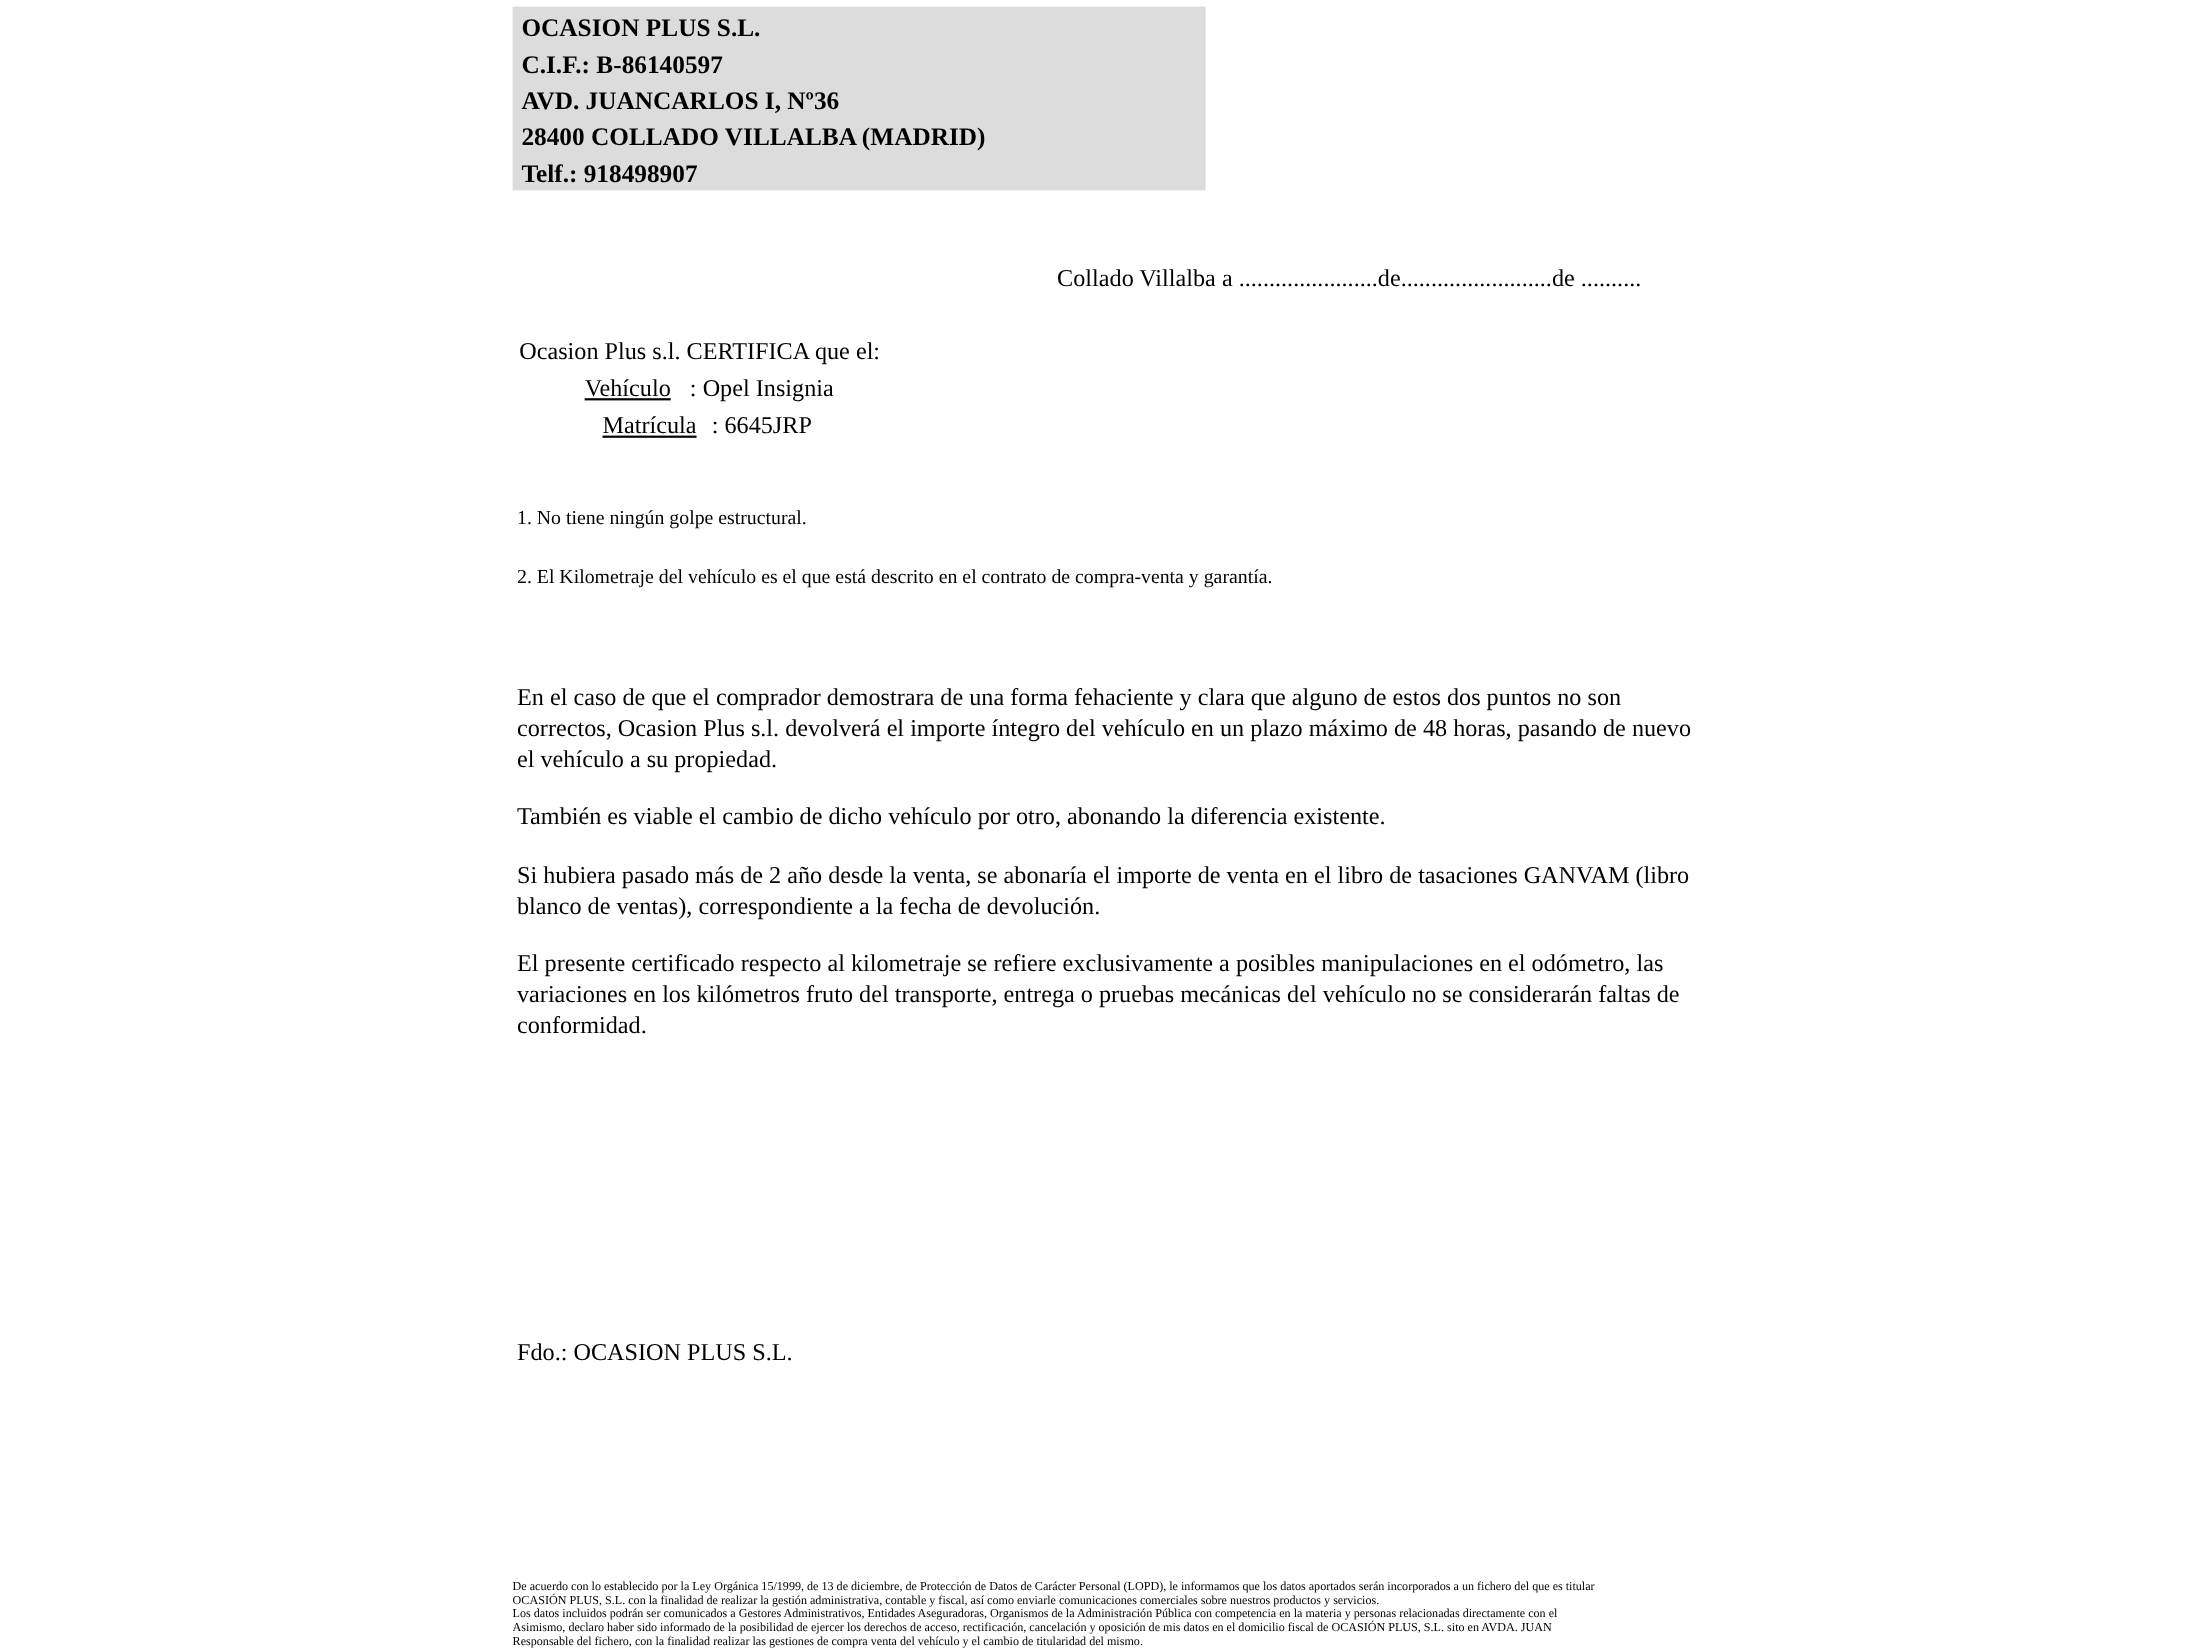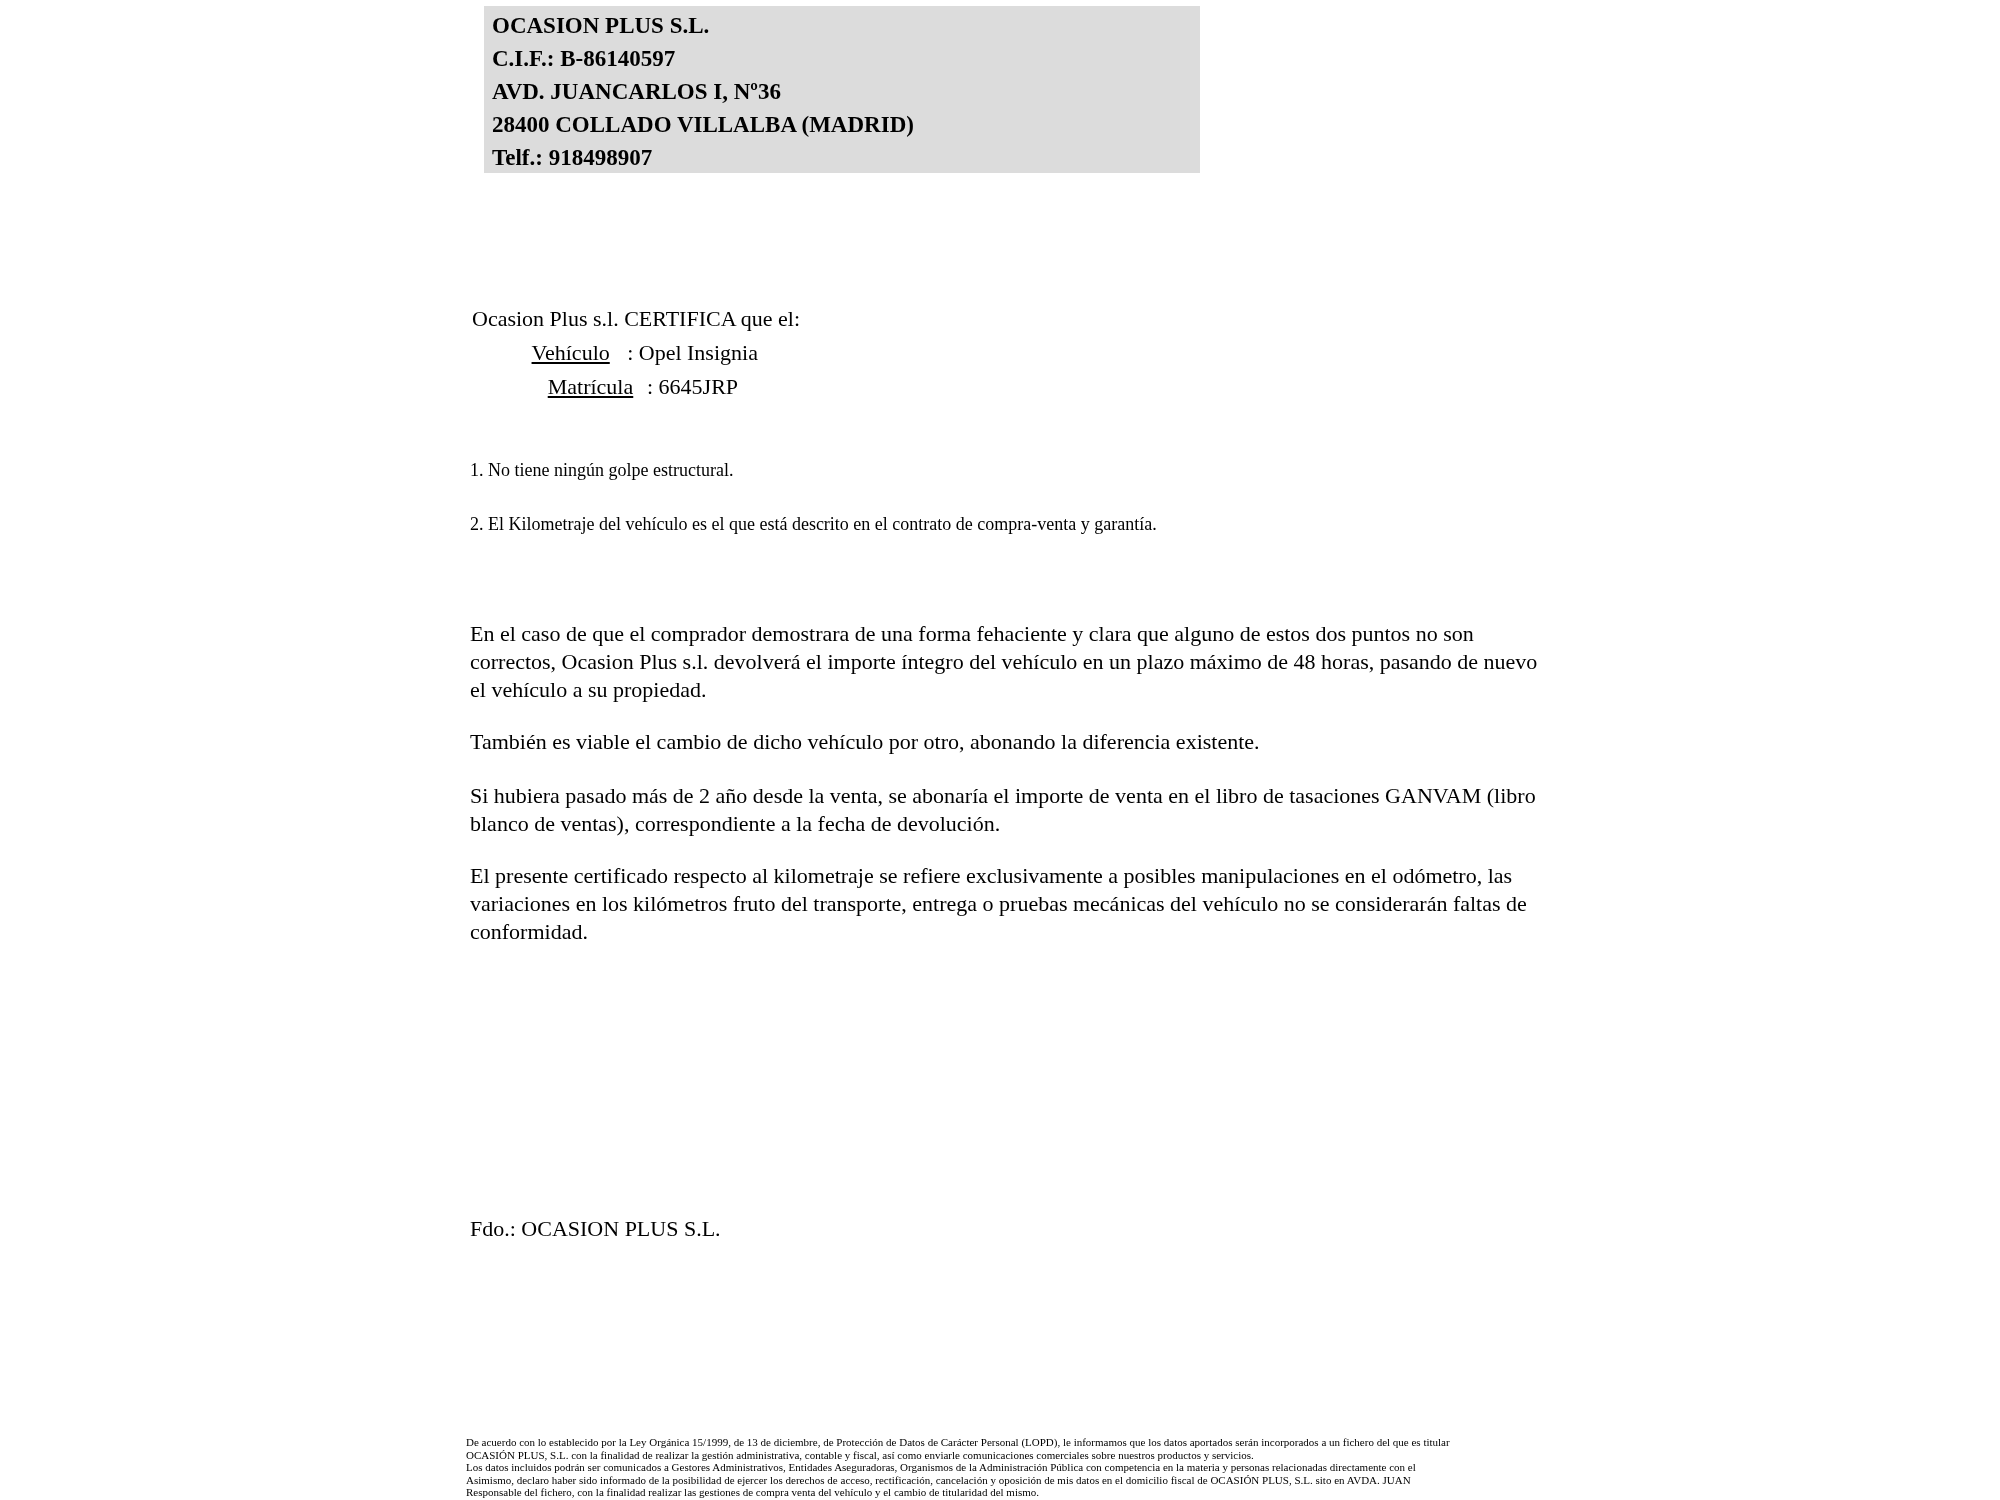--- a/index.html
+++ b/index.html
@@ -11,23 +11,23 @@
     position: relative;
     width: 2000px;
     height: 1500px;
     background: #ffffff;
     font-family: "Liberation Serif", serif;
     color: #000000;
     overflow: hidden;
   }
   .header-box {
     position: absolute;
-    left: 484px;
+    left: 466px;
     top: 6px;
-    width: 716px;
+    width: 630px;
     height: 167px;
     background: #dcdcdc;
     box-sizing: border-box;
     padding: 3px 0 0 8px;
   }
   .header-line {
     font-weight: bold;
     font-size: 23px;
     line-height: 33px;
     white-space: nowrap;
@@ -96,20 +96,21 @@
 <div class="page">
 
   <div class="header-box">
     <div class="header-line">OCASION PLUS S.L.</div>
     <div class="header-line">C.I.F.: B-86140597</div>
     <div class="header-line">AVD. JUANCARLOS I, Nº36</div>
     <div class="header-line">28400 COLLADO VILLALBA (MADRID)</div>
     <div class="header-line">Telf.: 918498907</div>
   </div>
 
+  <div class="date-line">Collado Villalba a .......................de.........................de ..........</div>
 
   <div class="cert-block">
     <div>Ocasion Plus s.l. CERTIFICA que el:</div>
     <div class="field-row">
       <span class="field-label"><span class="u">Vehículo</span></span><span>: Opel Insignia</span>
     </div>
     <div class="field-row">
       <span class="field-label"><span class="u">Matrícula</span></span><span>: 6645JRP</span>
     </div>
   </div>

